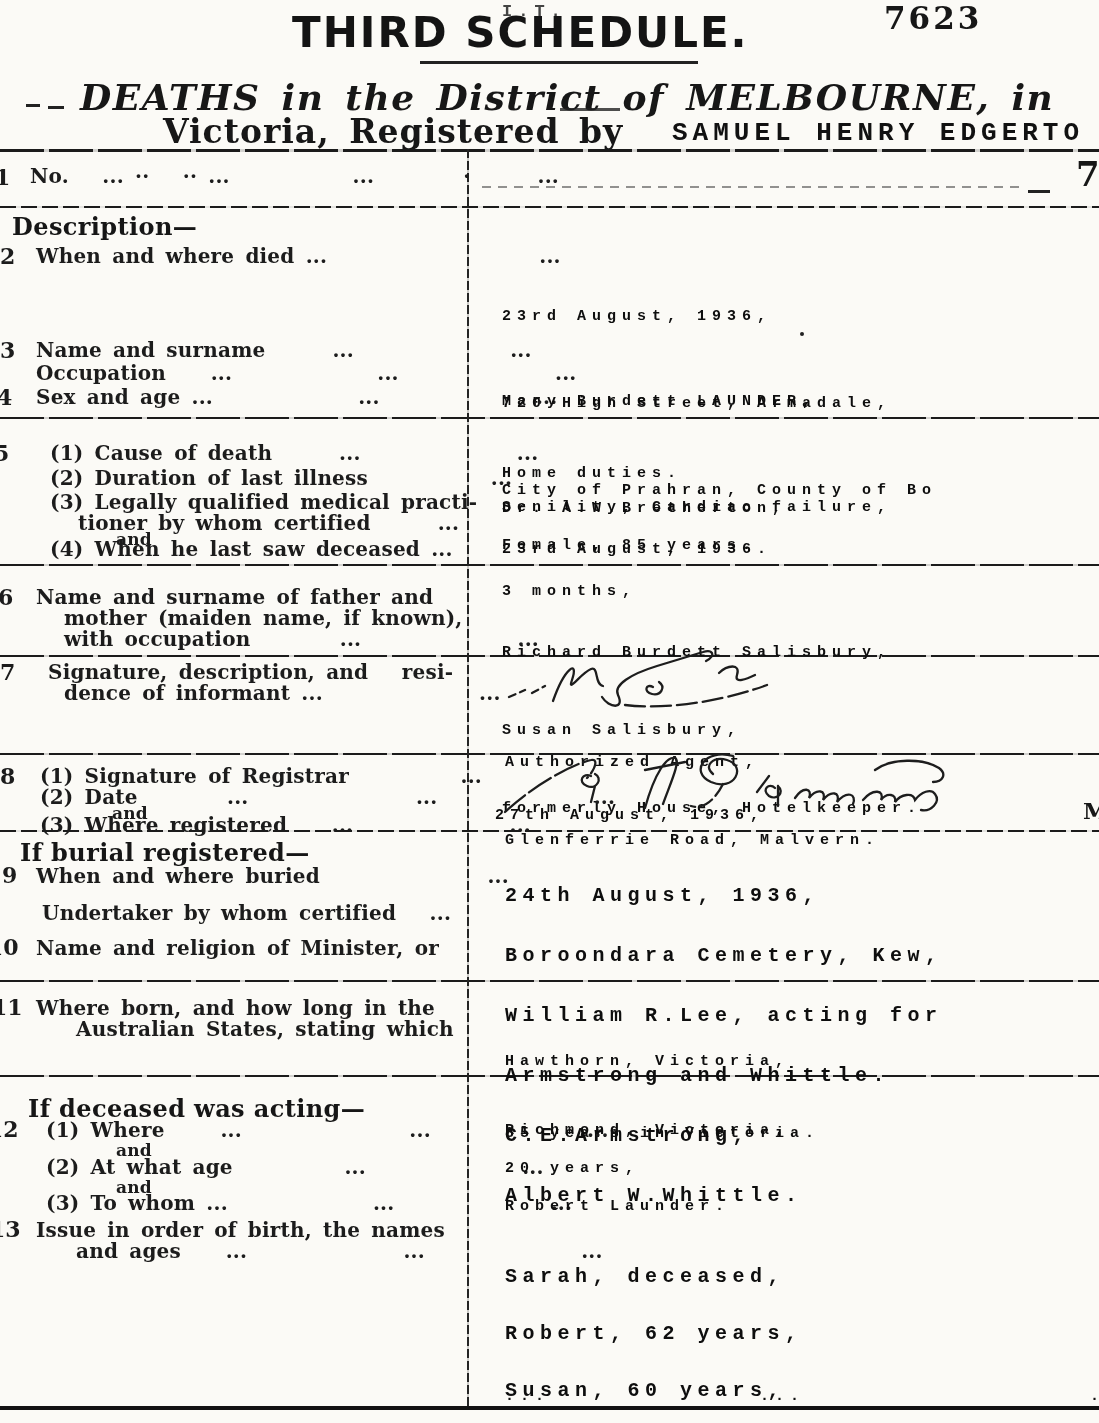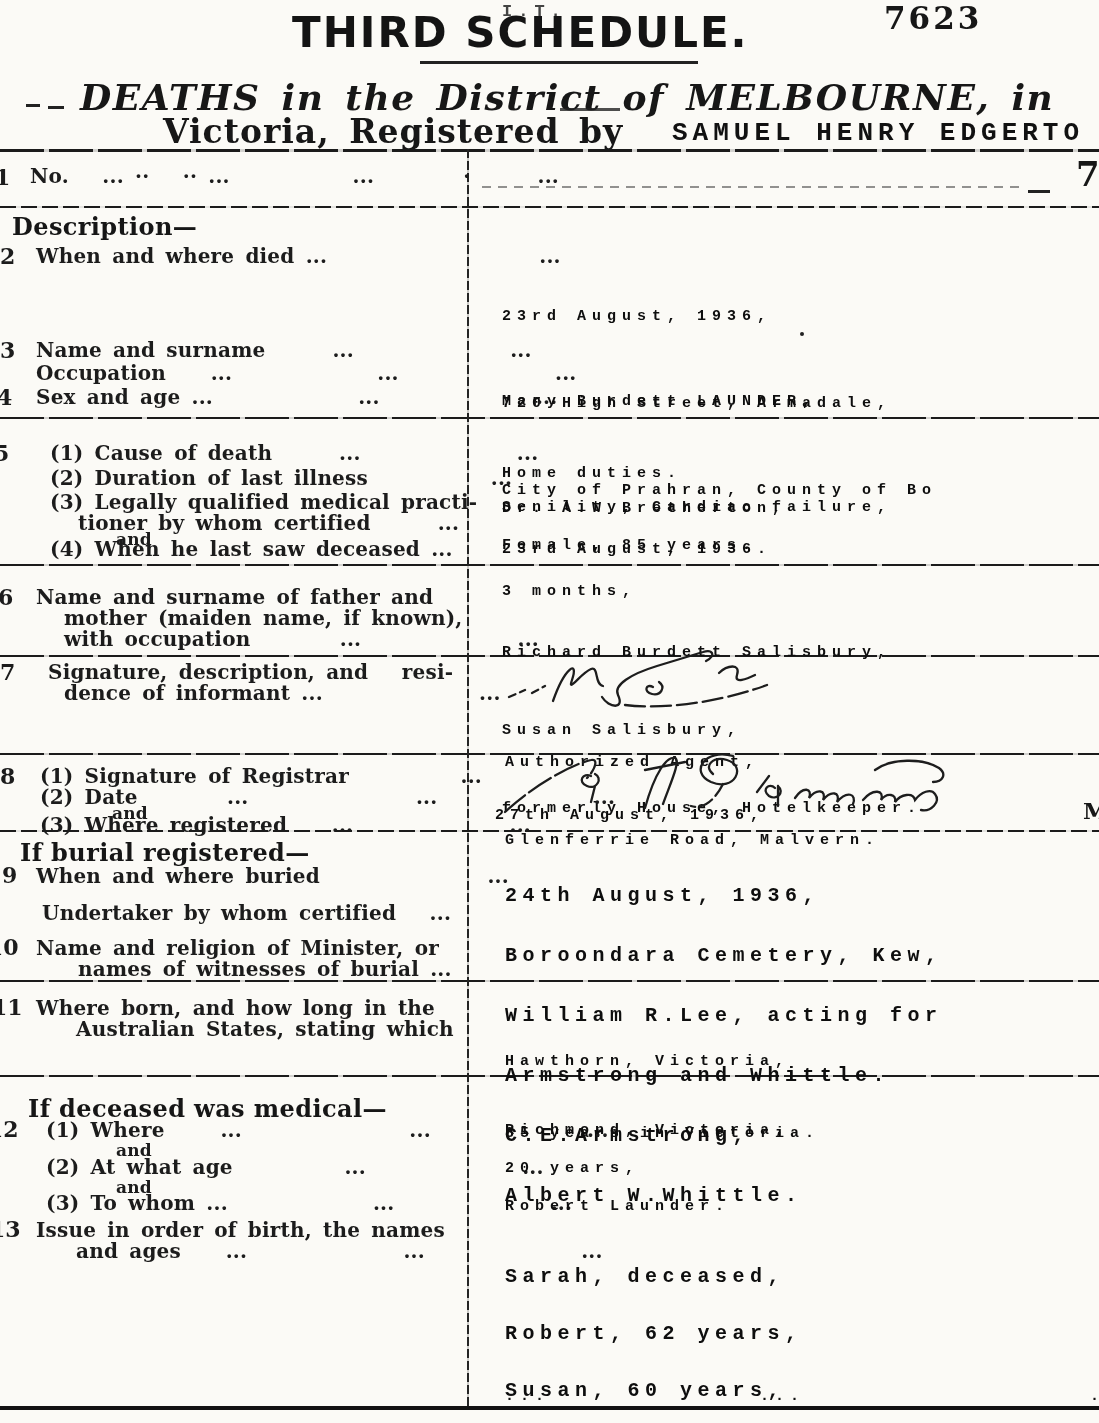--- a/index.html
+++ b/index.html
@@ -164,39 +164,38 @@
   </svg>
   <div class="typed" style="left:495px;top:801px;">27th August, 1936,</div>
   <span class="edge" style="left:1083px;top:797px;font-size:23px;">M</span>
 
   <div class="sect" style="left:20px;top:838px;">If burial registered—</div>
   <span class="num" style="left:2px;top:862px;">9</span>
   <span class="lbl" style="left:36px;top:864px;">When and where buried               ...</span>
   <span class="lbl" style="left:42px;top:901px;">Undertaker by whom certified   ...</span>
   <span class="num" style="left:-12px;top:934px;">10</span>
   <span class="lbl" style="left:36px;top:936px;">Name and religion of Minister, or</span>
-  <span class="lbl" style="left:78px;top:957px;">names of witnesses of burial ...</span>
   <div class="typed tight" style="left:505px;top:846px;">
     <div>24th August, 1936,</div>
     <div>Boroondara Cemetery, Kew,</div>
     <div>William R.Lee, acting for</div>
     <div>Armstrong and Whittle.</div>
     <div>C.E.Armstrong,</div>
     <div>Albert W.Whittle.</div>
   </div>
 
   <span class="num" style="left:-8px;top:994px;">11</span>
   <span class="lbl" style="left:36px;top:996px;">Where born, and how long in the</span>
   <span class="lbl" style="left:76px;top:1017px;">Australian States, stating which</span>
   <div class="typed lh24" style="left:505px;top:1002px;">
     <div>Hawthorn, Victoria,</div>
     <div>85 years in Victoria.</div>
   </div>
 
-  <div class="sect" style="left:28px;top:1094px;">If deceased was medical—</div>
+  <div class="sect" style="left:28px;top:1094px;">If deceased was acting—</div>
   <span class="num" style="left:-12px;top:1116px;">12</span>
   <span class="lbl" style="left:46px;top:1118px;">(1) Where     ...               ...              ...</span>
   <span class="lbl small" style="left:116px;top:1140px;">and</span>
   <span class="lbl" style="left:46px;top:1155px;">(2) At what age          ...              ...</span>
   <span class="lbl small" style="left:116px;top:1177px;">and</span>
   <span class="lbl" style="left:46px;top:1191px;">(3) To whom ...             ...              ...</span>
   <div class="typed" style="left:505px;top:1116px;">Richmond, Victoria,</div>
   <div class="typed" style="left:505px;top:1154px;">20 years,</div>
   <div class="typed" style="left:505px;top:1192px;">Robert Launder.</div>
 

